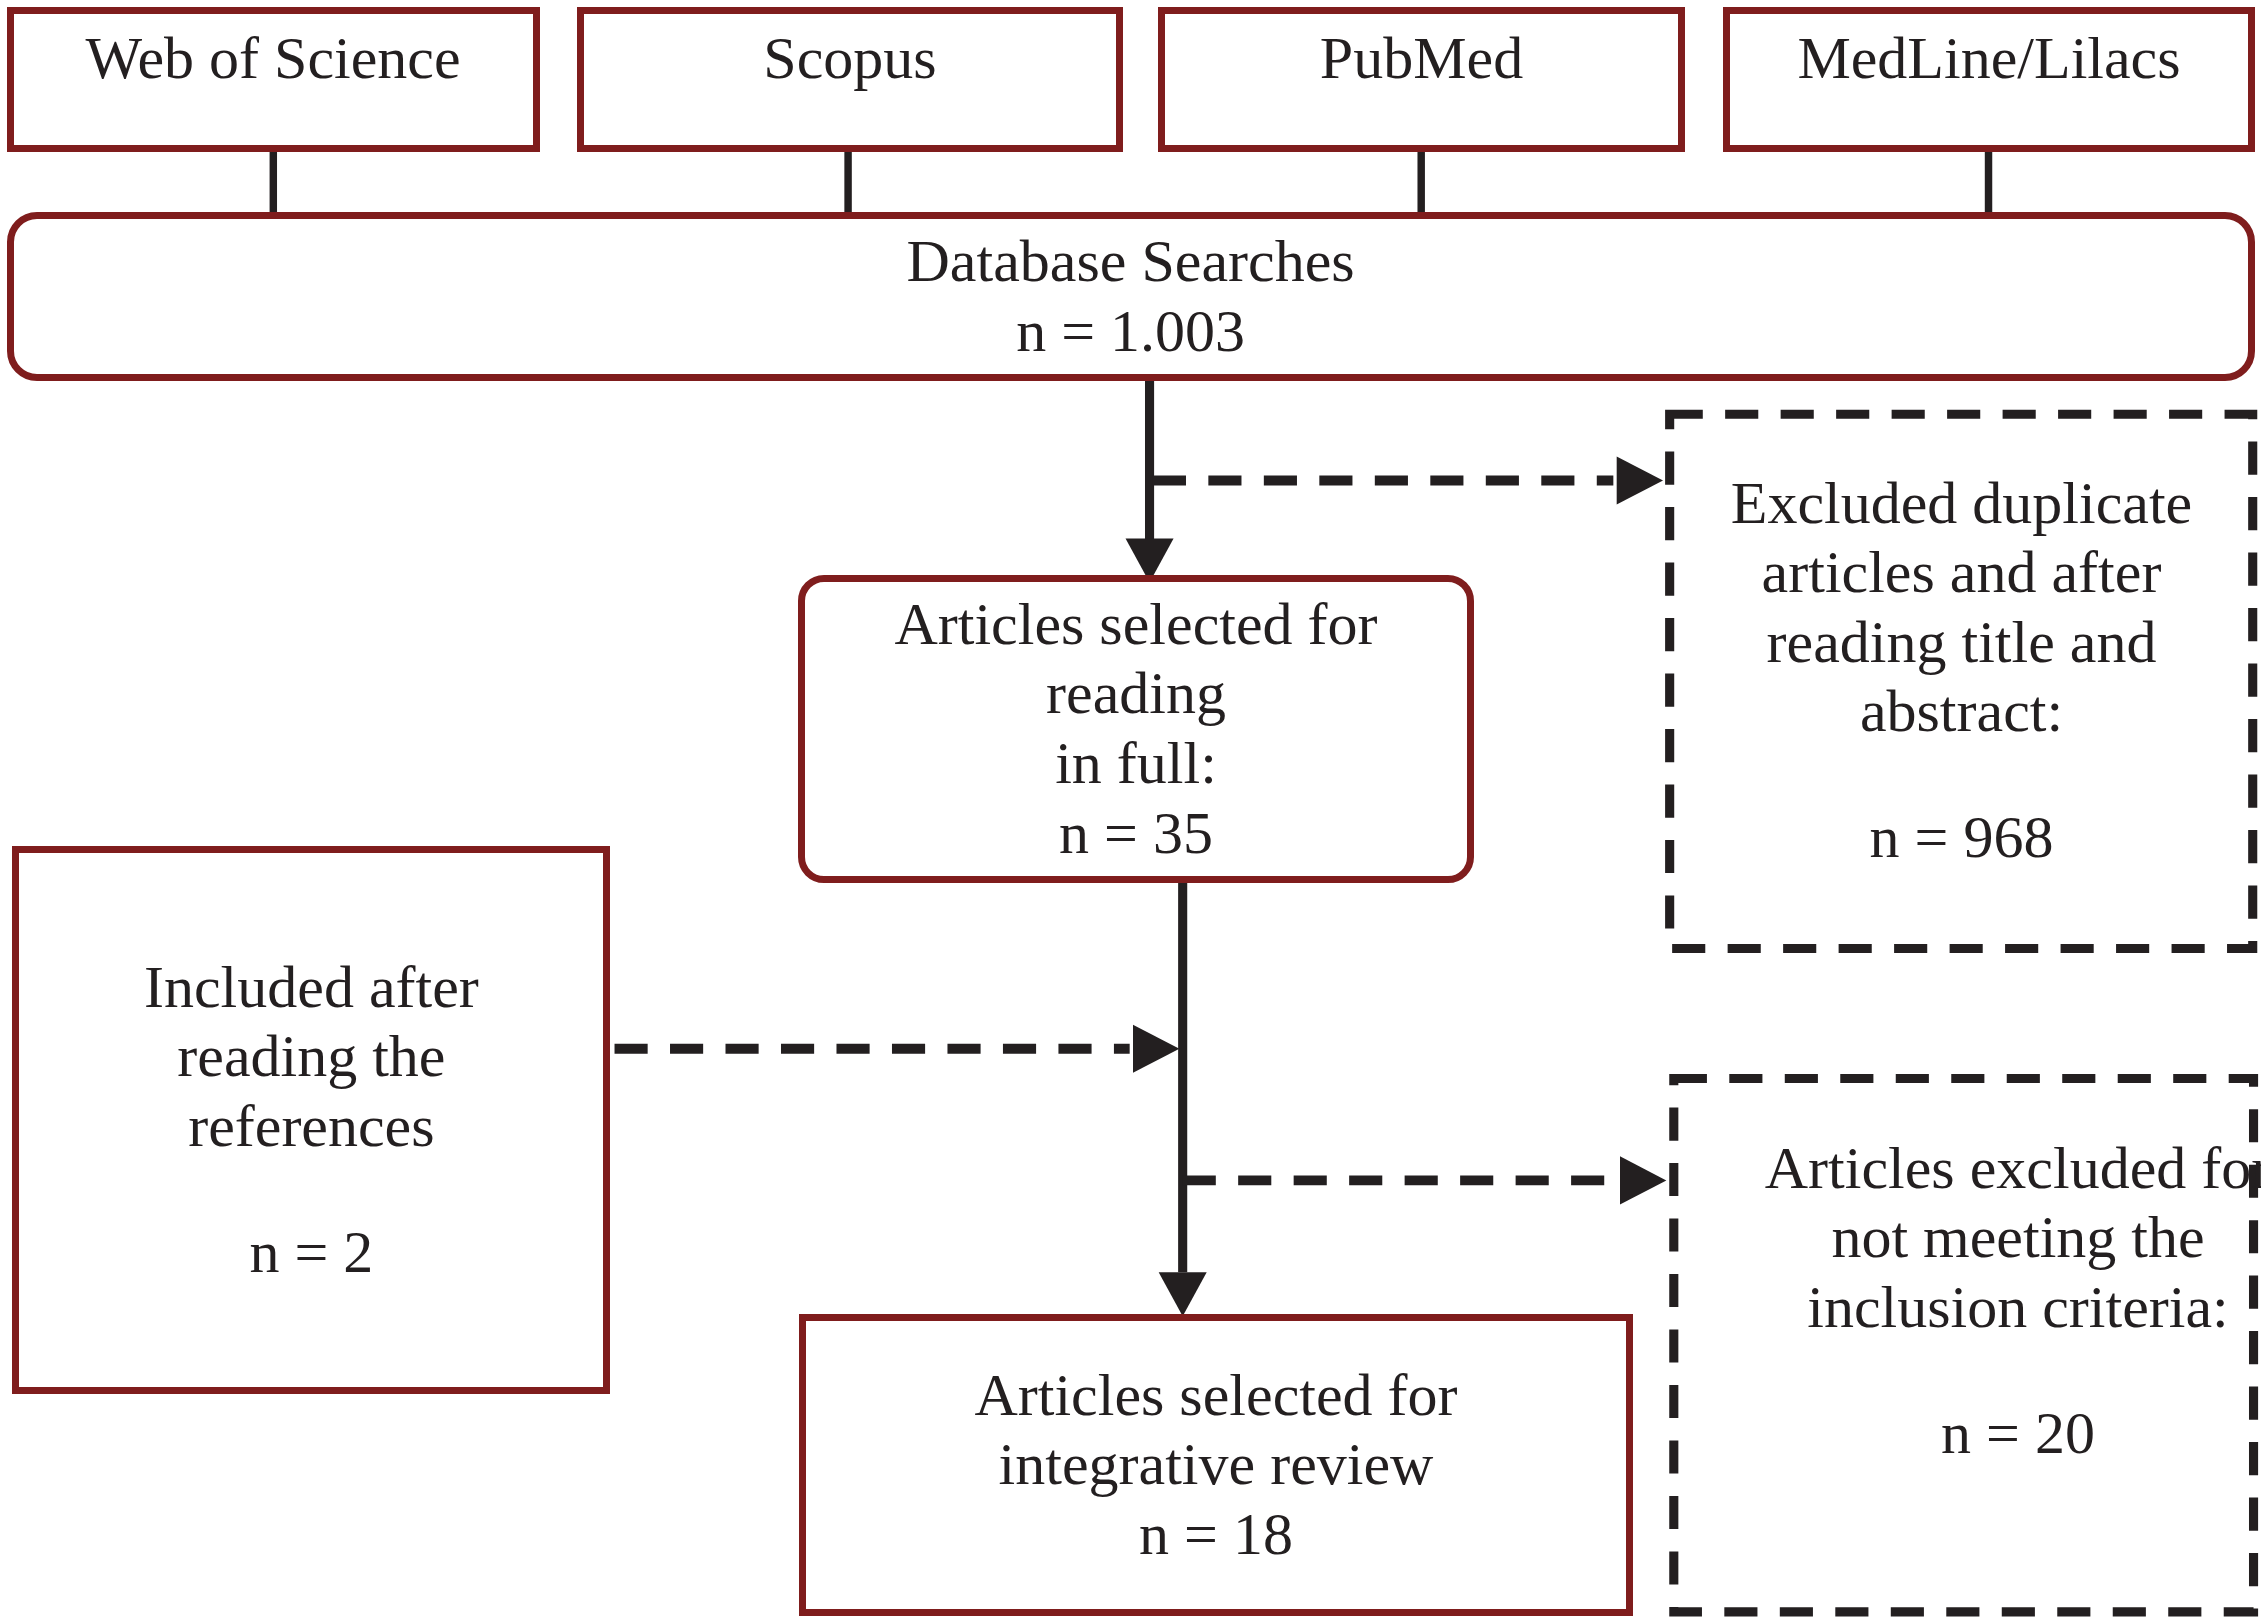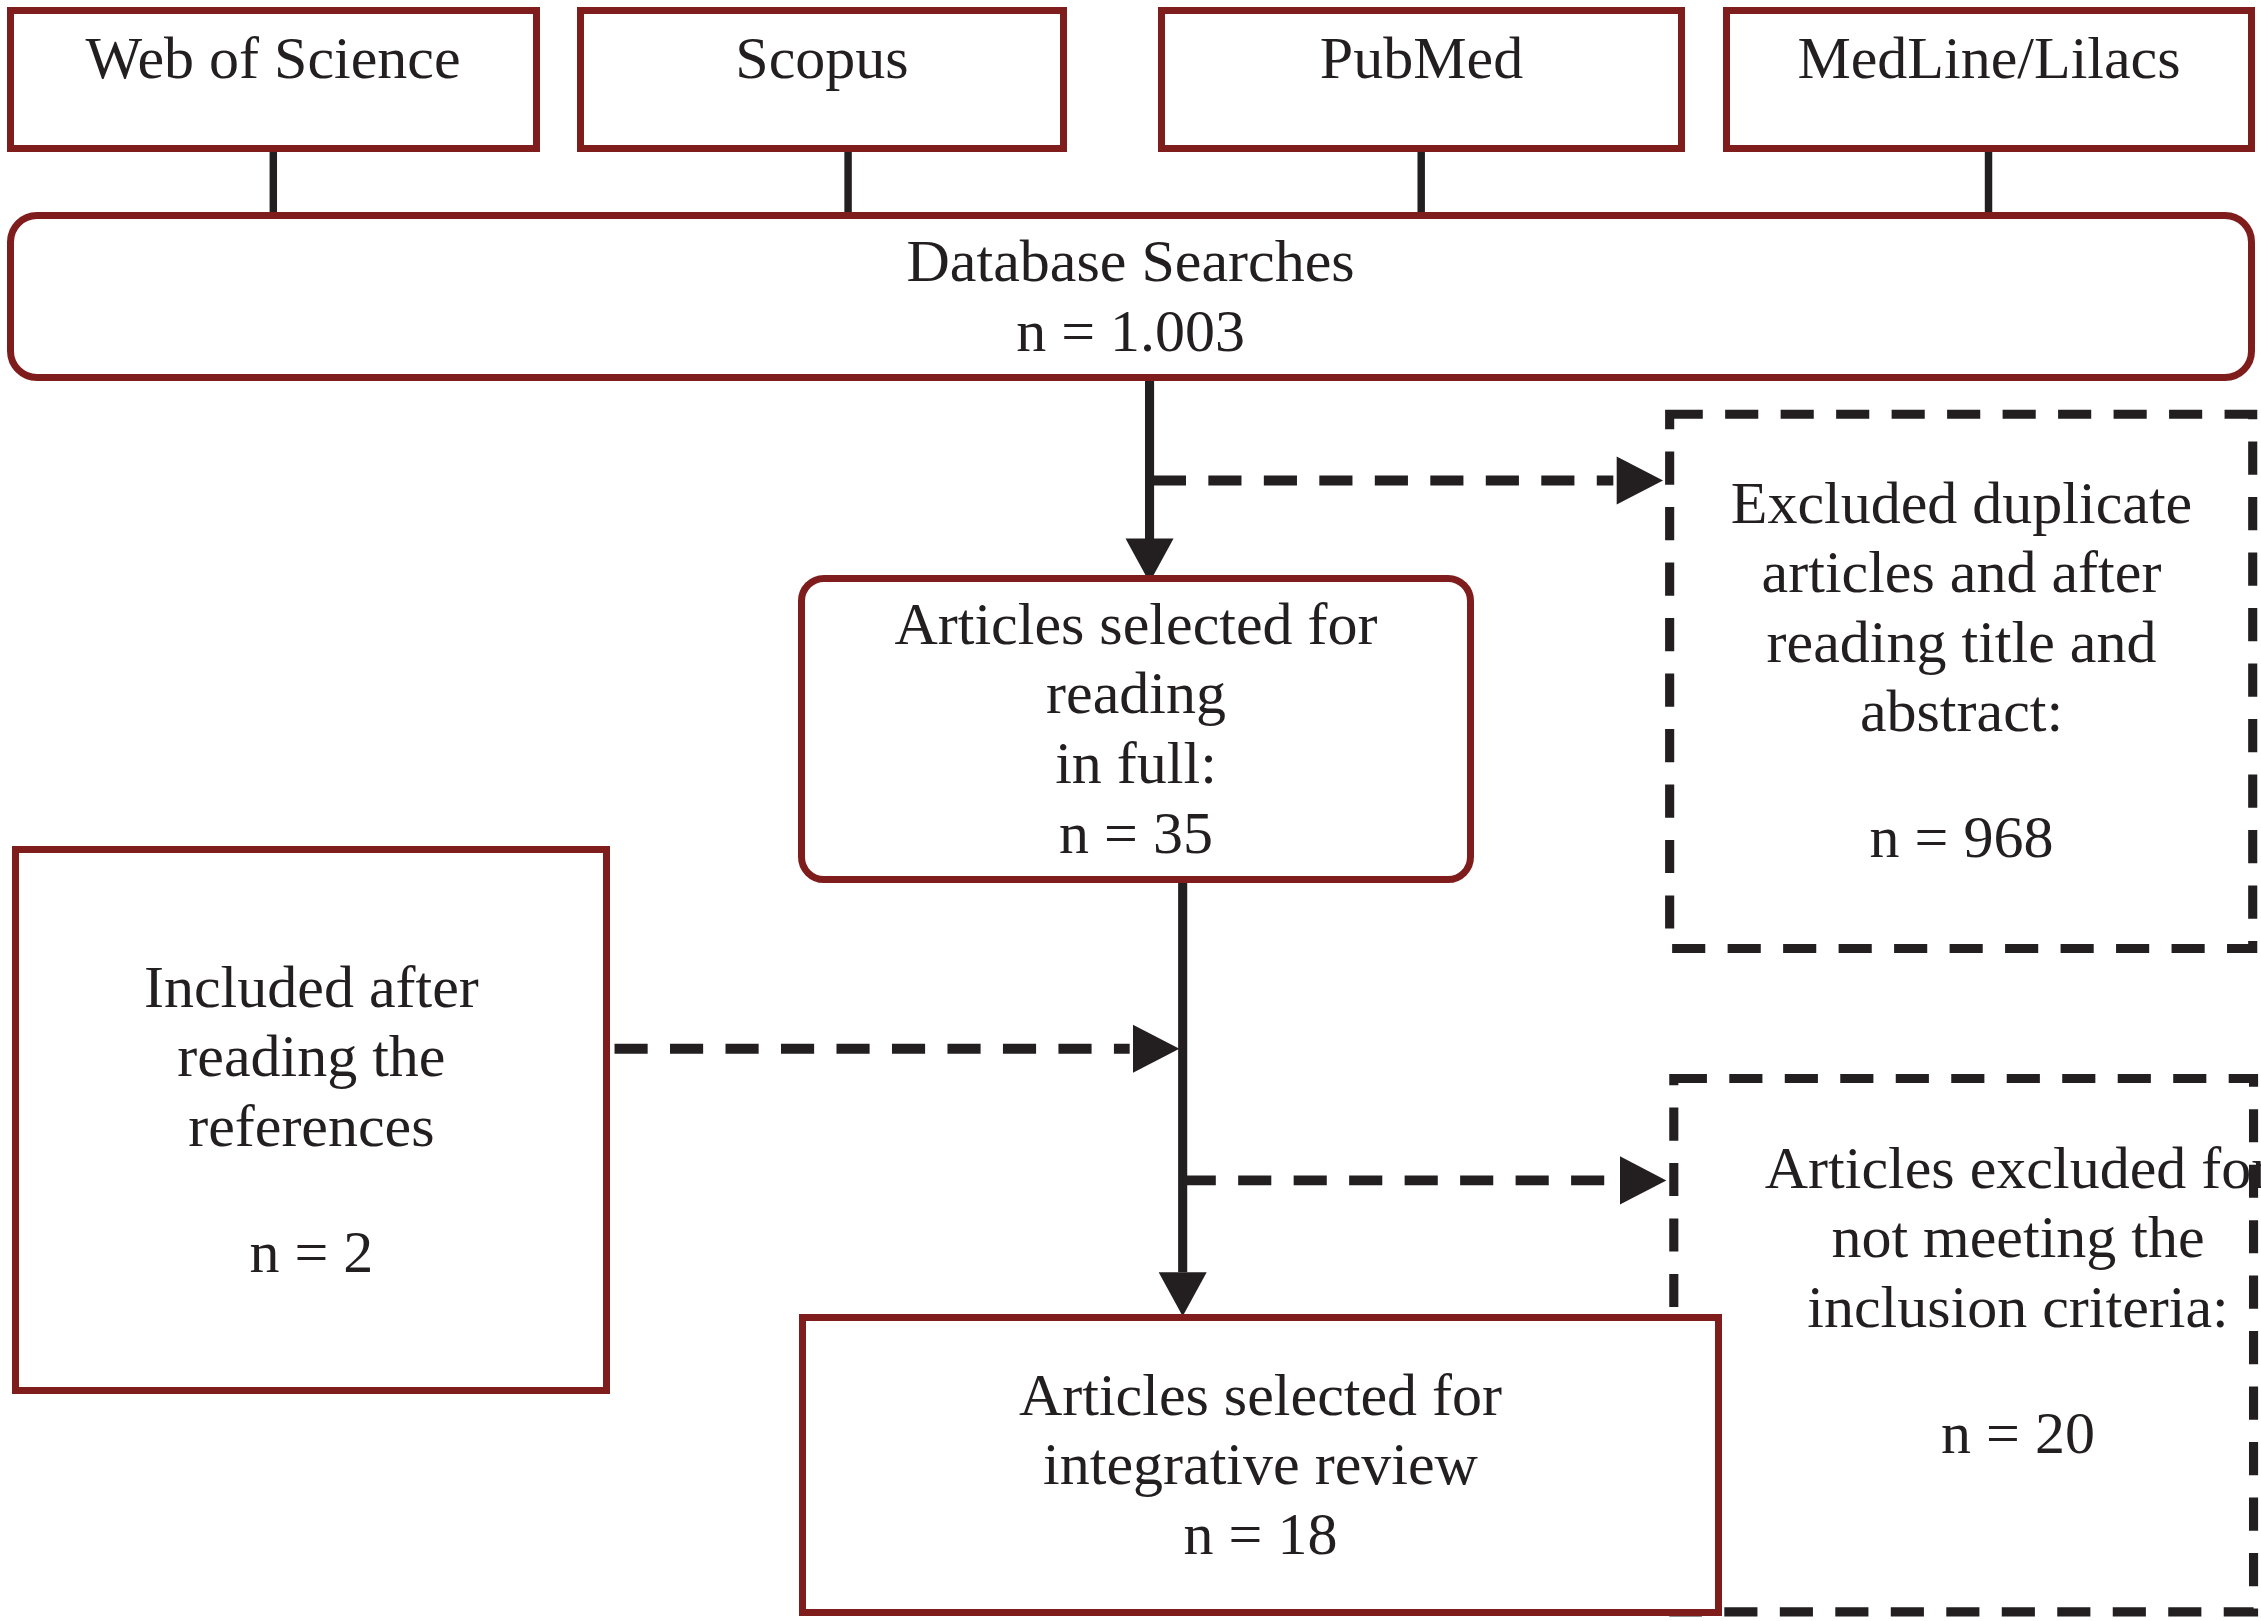--- a/index.html
+++ b/index.html
@@ -40,29 +40,29 @@
     background: #ffffff;
   }
   .title {
     white-space: pre-line;
   }
   .spaced .count {
     margin-top: 56px;
   }
   
   .src1   { left: 6.6px;    top: 6.6px;    width: 533px;  height: 145px; padding-bottom: 41px; }
-  .src2   { left: 577px;  top: 6.6px;    width: 490px;  height: 145px; padding-bottom: 41px; }
+  .src2   { left: 577px;  top: 6.6px;    width: 546px;  height: 145px; padding-bottom: 41px; }
   .src3   { left: 1158px; top: 6.6px;    width: 527px;  height: 145px; padding-bottom: 41px; }
   .src4   { left: 1723px; top: 6.6px;    width: 532px;  height: 145px; padding-bottom: 41px; }
   .db     { left: 6.6px;    top: 212px;  width: 2248px; height: 169px; border-radius: 30px; }
   .full   { left: 798px;  top: 575px;  width: 676px;  height: 308px; border-radius: 26px; }
   .excl1  { left: 1670px; top: 414px;  width: 583px;  height: 534px; padding-bottom: 21px; }
   .leftb  { left: 12.4px;   top: 846px; width: 598px;  height: 548px; }
   .excl2  { left: 1728px; top: 1078px; width: 580px;  height: 533px; padding-bottom: 87px; }
-  .integ  { left: 799px;  top: 1314px; width: 923px;  height: 302px; }
+  .integ  { left: 799px;  top: 1314px; width: 834px;  height: 302px; }
 </style>
 </head>
 <body>
 
 <div class="canvas">
 
   <svg class="lines-layer" viewBox="0 0 2730 1958" xmlns="http://www.w3.org/2000/svg">
     <g stroke="#231f20" fill="none">
       <path d="M330 183 V262" stroke-width="9"></path>
       <path d="M1024 183 V262" stroke-width="9"></path>

